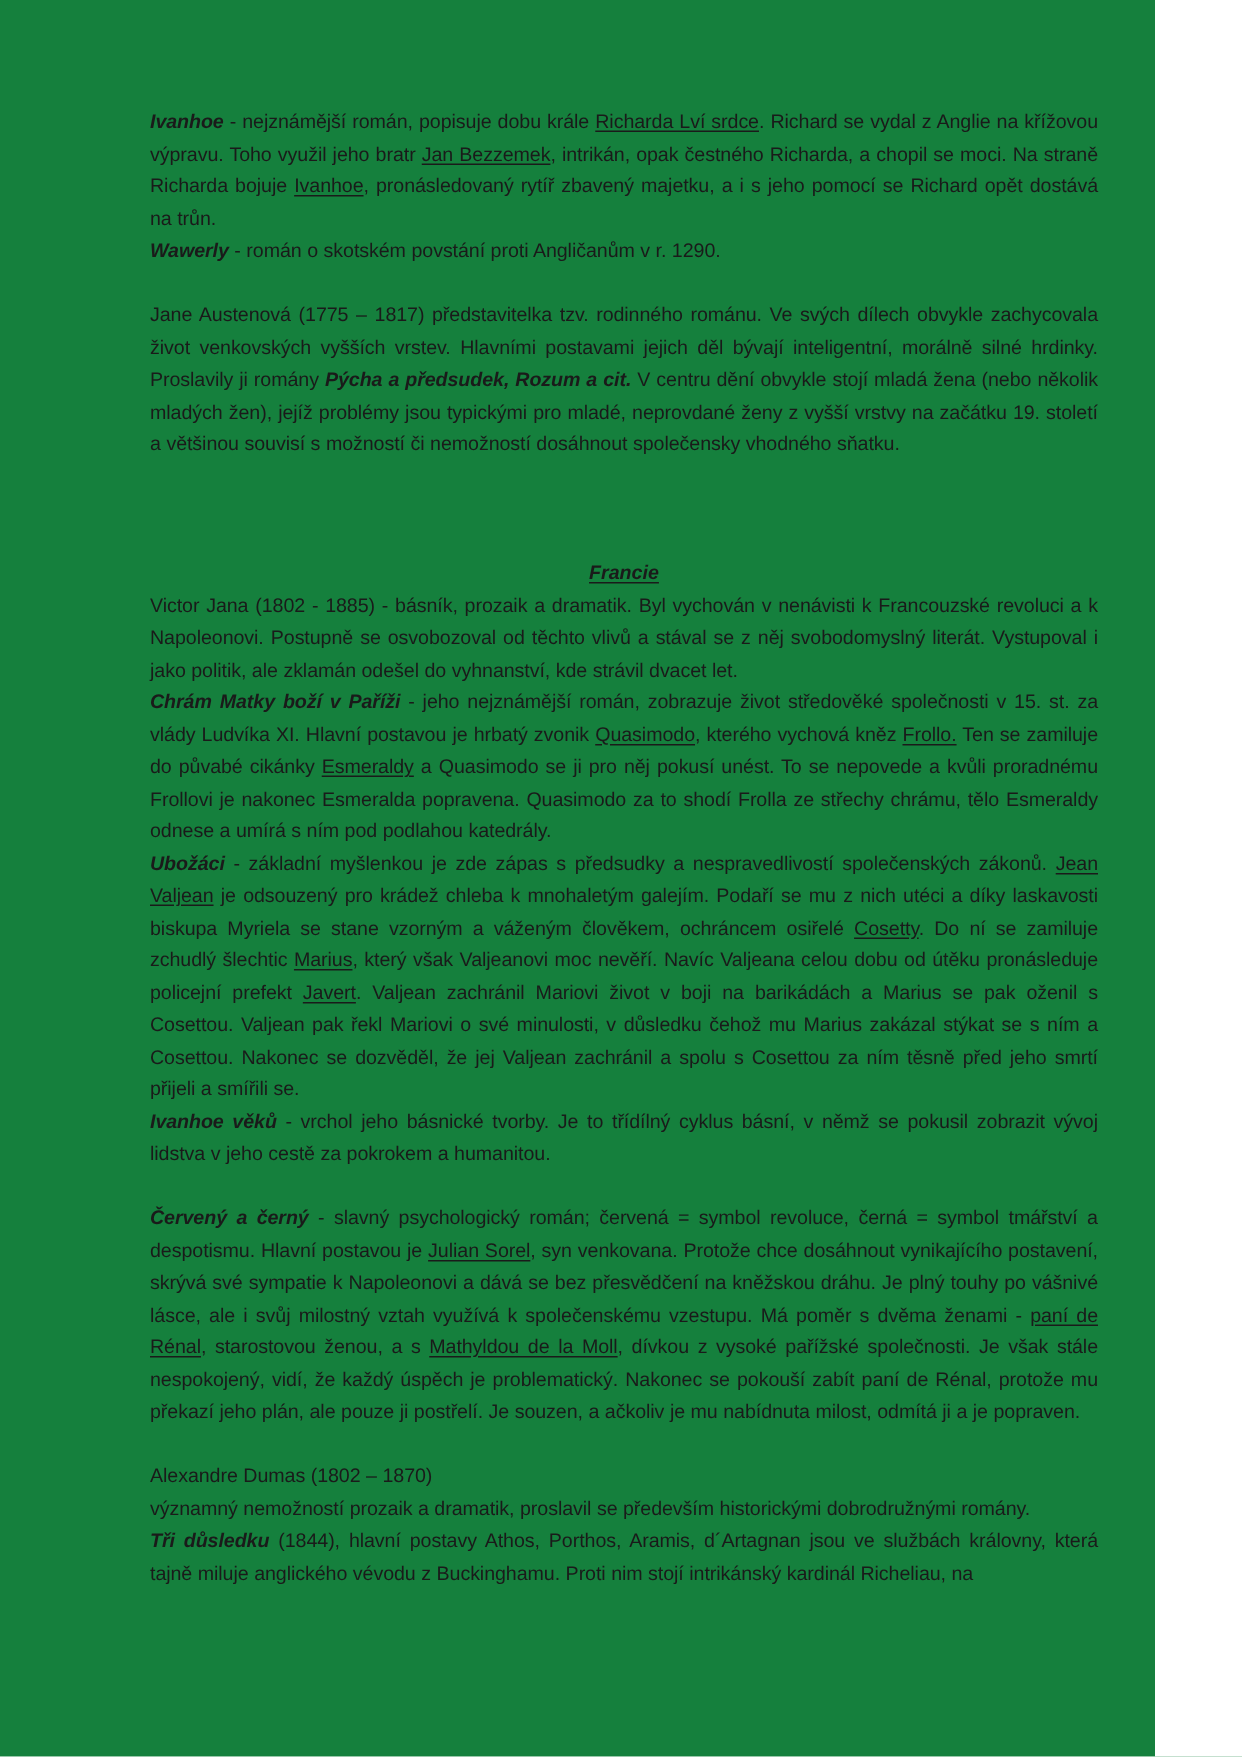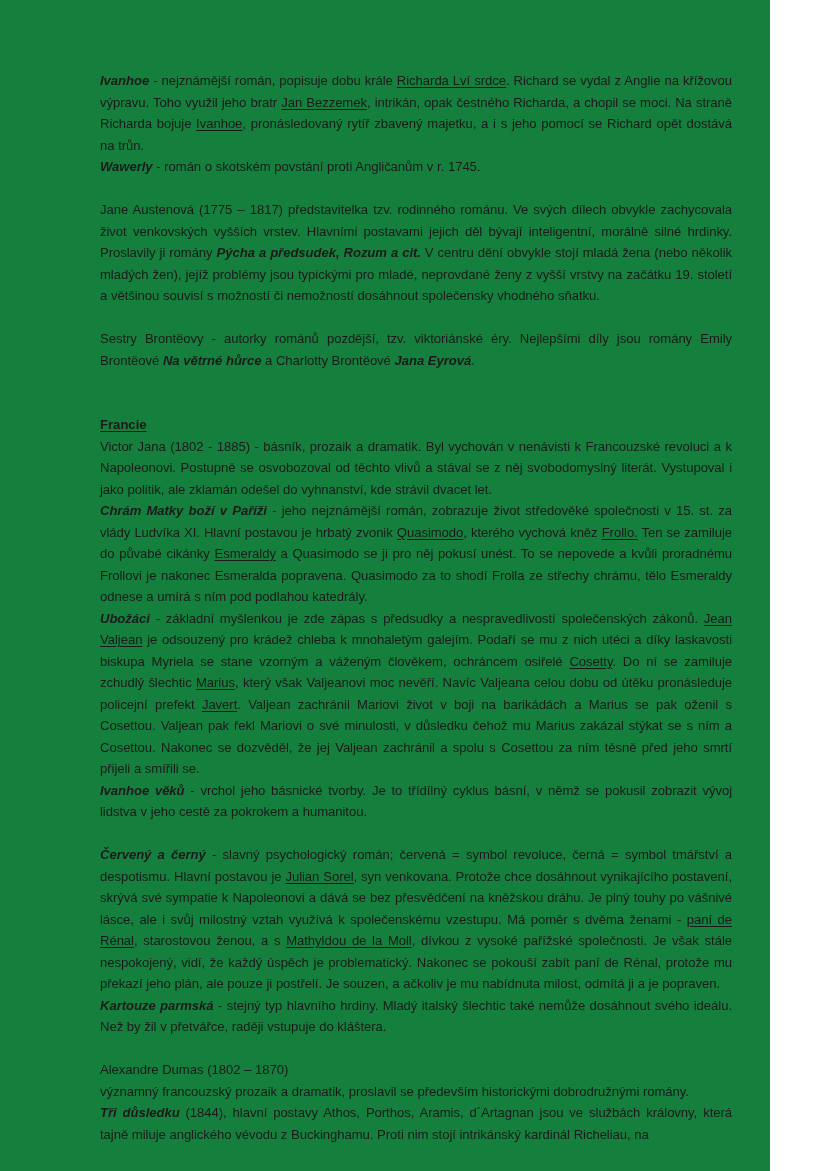--- a/index.html
+++ b/index.html
@@ -51,41 +51,40 @@
     text-decoration: underline;
     text-underline-offset: 1.5px;
   }
   .heading {
     margin: 0;
     font-size: 13.1px;
     line-height: 21.5px;
     font-weight: bold;
     text-decoration: underline;
     text-underline-offset: 1.5px;
-    text-align: left;
+    text-align: center;
+    font-style: italic;
   }
 </style>
 </head>
 <body>
 
 <div class="page">
   <div class="doc-body" id="doc-body">
       <p class="para"><span class="bi">Ivanhoe</span><span>  - nejznámější román, popisuje dobu krále </span><span class="u">Richarda Lví srdce</span><span>. Richard se vydal z Anglie na křížovou výpravu. Toho využil jeho bratr </span><span class="u">Jan Bezzemek</span><span>, intrikán, opak čestného Richarda, a chopil se moci. Na straně Richarda bojuje </span><span class="u">Ivanhoe</span><span>, pronásledovaný rytíř zbavený majetku, a i s jeho pomocí se Richard opět dostává na trůn.</span></p>
-      <p class="para"><span class="bi">Wawerly</span><span> - román o skotském povstání proti Angličanům v r. 1745.</span></p>
+      <p class="para"><span class="bi">Wawerly</span><span> - román o skotském povstání proti Angličanům v r. 1290.</span></p>
       <div class="spacer-para"></div>
       <p class="para"><span class="b">Jane Austenová</span><span> (1775 – 1817) představitelka tzv. rodinného románu. Ve svých dílech obvykle zachycovala život venkovských vyšších vrstev. Hlavními postavami jejich děl bývají inteligentní, morálně silné hrdinky. Proslavily ji romány </span><span class="bi">Pýcha a předsudek, Rozum a cit.</span><span> V centru dění obvykle stojí mladá žena (nebo několik mladých žen), jejíž problémy jsou typickými pro mladé, neprovdané ženy z vyšší vrstvy na začátku 19. století a většinou souvisí s možností či nemožností dosáhnout společensky vhodného sňatku.</span></p>
       <div class="spacer-para"></div>
-      <p class="para"><span class="b">Sestry Brontëovy</span><span> - autorky románů pozdější, tzv. viktoriánské éry. Nejlepšími díly jsou romány Emily Brontëové </span><span class="bi">Na větrné hůrce</span><span> a Charlotty Brontëové </span><span class="bi">Jana Eyrová</span><span>.</span></p>
       <div class="spacer-big"></div>
       <div class="heading">Francie</div>
       <p class="para"><span class="b">Victor Jana</span><span> (1802 - 1885) - básník, prozaik a dramatik. Byl vychován v nenávisti k Francouzské revoluci a k Napoleonovi. Postupně se osvobozoval od těchto vlivů a stával se z něj svobodomyslný literát. Vystupoval i jako politik, ale zklamán odešel do vyhnanství, kde strávil dvacet let.</span></p>
       <p class="para"><span class="bi">Chrám Matky boží v Paříži</span><span> - jeho nejznámější román, zobrazuje život středověké společnosti v 15. st. za vlády Ludvíka XI. Hlavní postavou je hrbatý zvonik </span><span class="u">Quasimodo</span><span>, kterého vychová kněz </span><span class="u">Frollo.</span><span> Ten se zamiluje do půvabé cikánky </span><span class="u">Esmeraldy</span><span> a Quasimodo se ji pro něj pokusí unést. To se nepovede  a kvůli proradnému  Frollovi je nakonec Esmeralda popravena. Quasimodo za to shodí Frolla ze střechy chrámu, tělo Esmeraldy odnese a umírá s ním pod podlahou katedrály.</span></p>
       <p class="para"><span class="bi">Ubožáci</span><span> - základní myšlenkou je zde zápas s předsudky a nespravedlivostí společenských zákonů. </span><span class="u">Jean Valjean</span><span> je odsouzený pro krádež chleba k mnohaletým galejím. Podaří se mu z nich utéci a díky laskavosti biskupa Myriela se stane vzorným a váženým člověkem, ochráncem osiřelé </span><span class="u">Cosetty</span><span>. Do ní se zamiluje zchudlý šlechtic </span><span class="u">Marius</span><span>, který však Valjeanovi moc nevěří. Navíc Valjeana celou dobu od útěku pronásleduje policejní prefekt </span><span class="u">Javert</span><span>. Valjean zachránil Mariovi život v boji na barikádách a Marius se pak oženil s Cosettou. Valjean pak řekl Mariovi o své minulosti, v důsledku čehož mu Marius zakázal stýkat se s ním a Cosettou. Nakonec se dozvěděl, že jej Valjean zachránil a spolu s Cosettou za ním těsně před jeho smrtí přijeli a smířili se.</span></p>
       <p class="para"><span class="bi">Ivanhoe věků</span><span> - vrchol jeho básnické tvorby. Je to třídílný cyklus básní, v němž se pokusil zobrazit vývoj lidstva v jeho cestě za pokrokem a humanitou.</span></p>
       <div class="spacer-para"></div>
       <p class="para"><span class="bi">Červený a černý</span><span> - slavný psychologický román; červená = symbol revoluce, černá = symbol tmářství a despotismu. Hlavní postavou je </span><span class="u">Julian Sorel</span><span>, syn venkovana. Protože chce dosáhnout vynikajícího postavení, skrývá své sympatie k Napoleonovi a dává se bez přesvědčení na kněžskou dráhu. Je plný touhy po vášnivé lásce, ale i svůj milostný vztah využívá k společenskému vzestupu. Má poměr s dvěma ženami - </span><span class="u">paní de Rénal</span><span>, starostovou ženou, a s </span><span class="u">Mathyldou de la Moll</span><span>, dívkou z vysoké pařížské společnosti. Je však stále nespokojený, vidí, že každý úspěch je problematický. Nakonec se pokouší zabít paní de Rénal, protože mu překazí jeho plán, ale pouze ji postřelí. Je souzen, a ačkoliv je mu nabídnuta milost, odmítá ji a je popraven.</span></p>
-      <p class="para"><span class="bi">Kartouze parmská</span><span> - stejný typ hlavního hrdiny. Mladý italský šlechtic také nemůže dosáhnout svého ideálu. Než by žil v přetvářce, raději vstupuje do kláštera.</span></p>
       <div class="spacer-para"></div>
       <p class="para"><span class="b">Alexandre Dumas</span><span> (1802 – 1870)</span></p>
-      <p class="para"><span>významný francouzský prozaik a dramatik, proslavil se především historickými dobrodružnými romány.</span></p>
+      <p class="para"><span>významný nemožností prozaik a dramatik, proslavil se především historickými dobrodružnými romány.</span></p>
       <p class="para"><span class="bi">Tři důsledku</span><span> (1844), hlavní postavy Athos, Porthos, Aramis, d´Artagnan jsou ve službách královny, která tajně miluje anglického vévodu z Buckinghamu. Proti nim stojí intrikánský kardinál Richeliau, na</span></p>
     </div>
 </div>
 
 </body></html>

